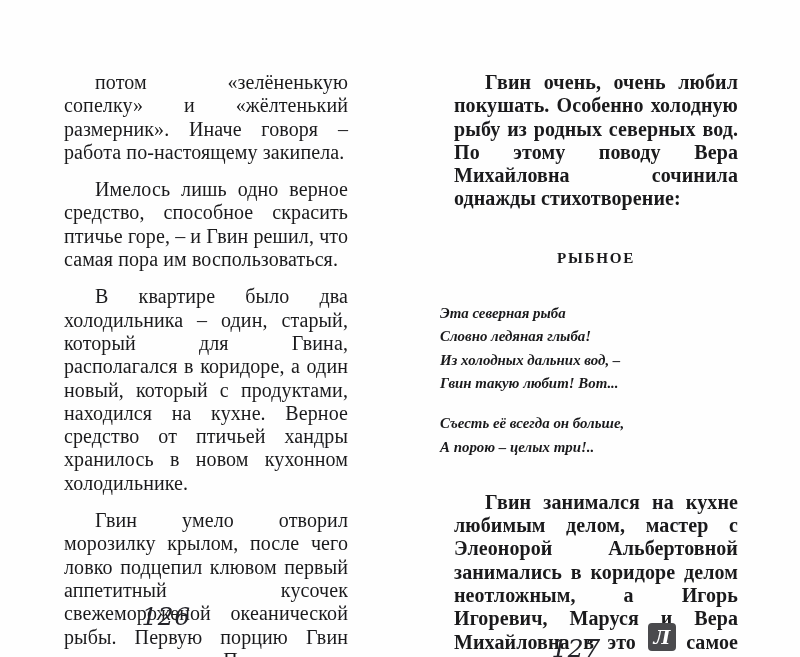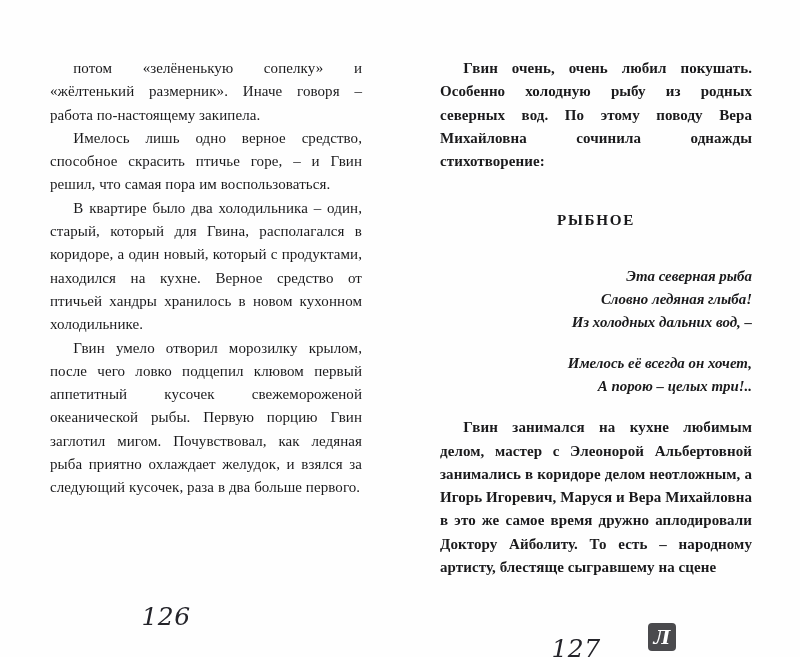--- a/index.html
+++ b/index.html
@@ -34,42 +34,42 @@
 
   .textblock {
     position: absolute;
     top: 57px;
     width: 312px;
   }
   .page-left .textblock  { left: 50px; }
   .page-right .textblock { left: 40px; font-weight: bold; }
 
   p.para {
-    margin: 0;
+    margin: 14px;
     text-indent: 1.55em;
     text-align: justify;
     text-justify: inter-word;
-    font-size: 15px;
+    font-size: 20px;
     line-height: 23.3px;
     letter-spacing: 0.005em;
     hyphens: manual;
   }
   p.para + p.para { margin-top: 0; }
 
   .poem-title {
     text-align: center;
     font-size: 15.2px;
     line-height: 23.3px;
     letter-spacing: 0.11em;
     margin: 16px;
     padding-top: 19px;
   }
 
   .stanza {
-    text-align: right;
+    text-align: left;
     font-style: italic;
     font-size: 14.9px;
     line-height: 23.3px;
     margin: 0;
     padding-top: 17px;
   }
   .stanza .vline { display: block; white-space: pre; }
 
   .after-poem { padding-top: 18px; }
 
@@ -123,24 +123,25 @@
   <div class="page page-right">
     <div class="textblock">
       <p class="para">Гвин очень, очень любил покушать. Особенно холодную рыбу из родных северных вод. По этому поводу Вера Михайловна сочинила однажды стихотворение:</p>
 
       <div class="poem-title">РЫБНОЕ</div>
 
       <div class="stanza">
         <span class="vline">Эта северная рыба</span>
         <span class="vline">Словно ледяная глыба!</span>
         <span class="vline">Из холодных дальних вод, –</span>
+        <span class="vline">Гвин такую любит! Вот...</span>
       </div>
 
       <div class="stanza">
-        <span class="vline">Имелось её всегда он хочет,</span>
+        <span class="vline">Съесть её всегда он больше,</span>
         <span class="vline">А порою – целых три!..</span>
       </div>
 
       <p class="para after-poem">Гвин занимался на кухне любимым делом, мастер с Элеонорой Альбертовной занимались в коридоре делом неотложным, а Игорь Игоревич, Маруся и Вера Михайловна в это же самое время дружно аплодировали Доктору Айболиту. То есть – народному артисту, блестяще сыгравшему на сцене</p>
     </div>
     <div class="folio">127</div>
   </div>
 
   <div class="logo">Л</div>
 

